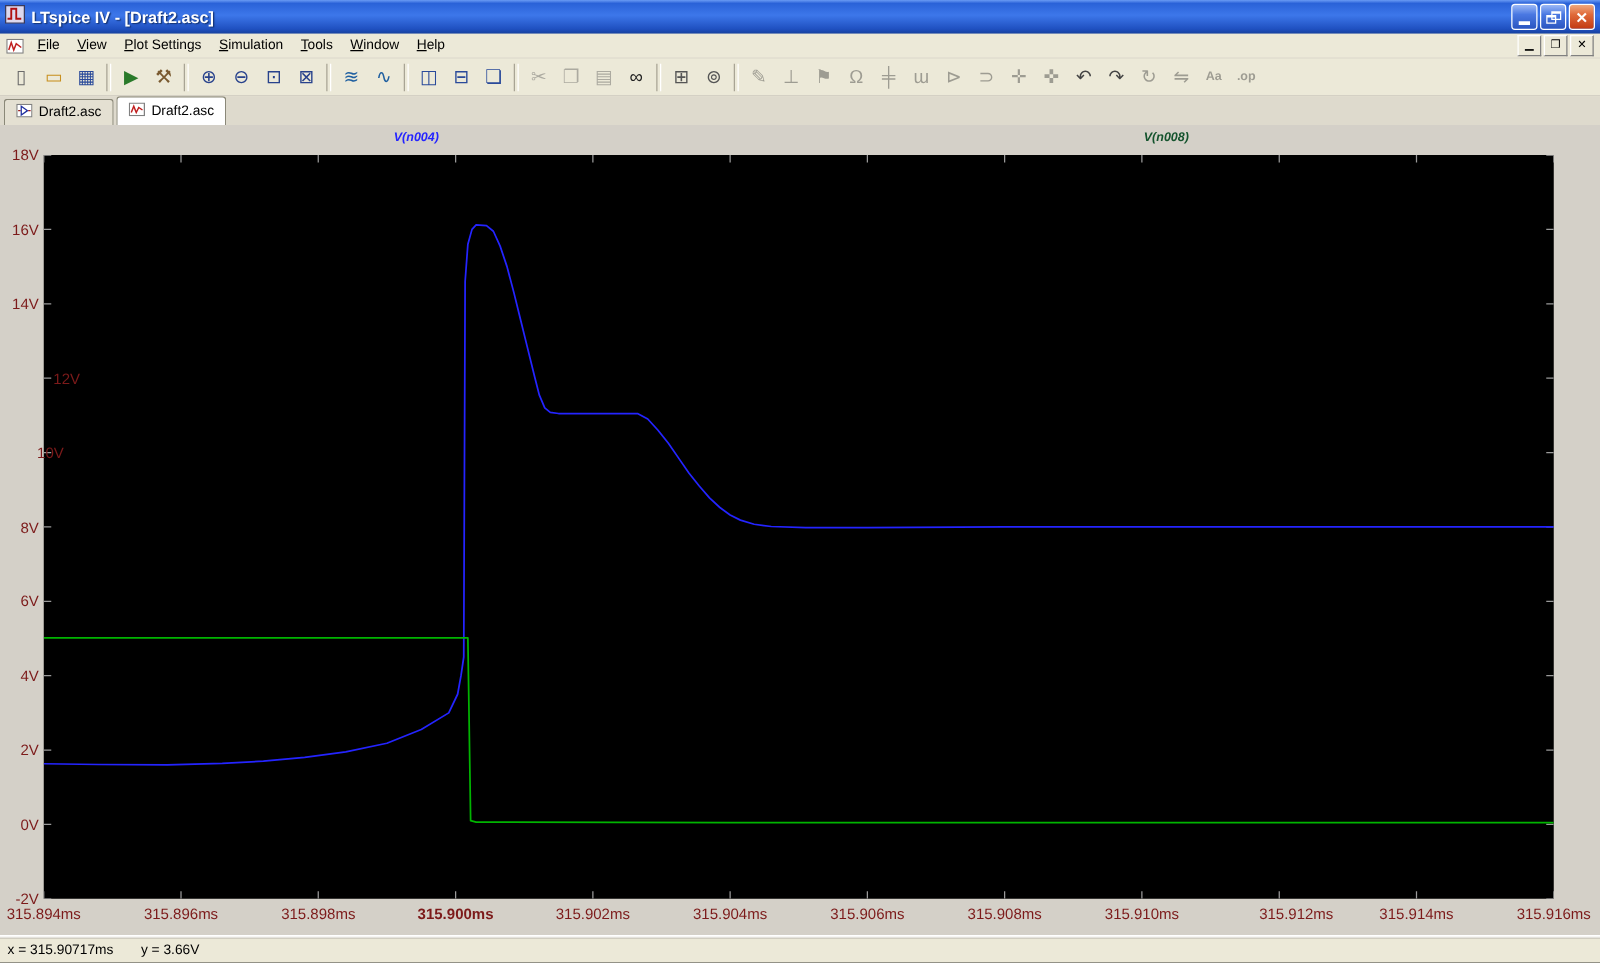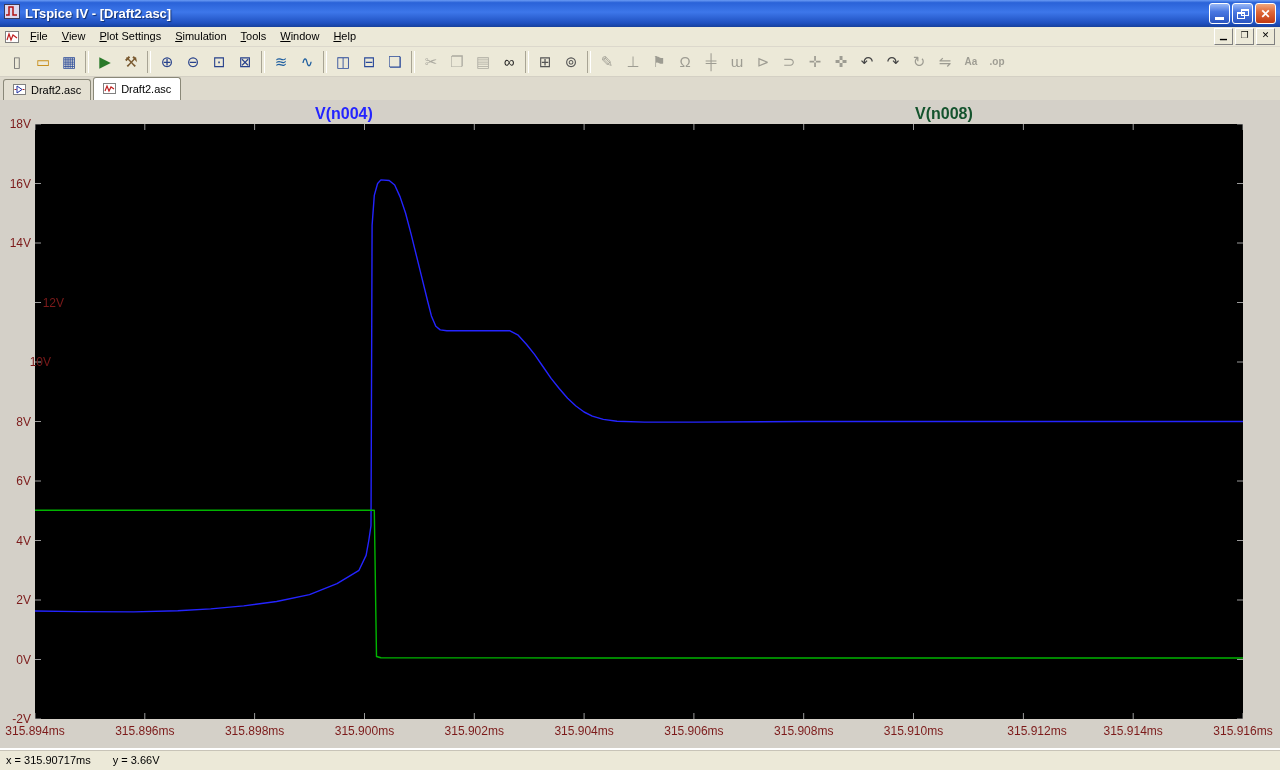--- a/index.html
+++ b/index.html
@@ -46,21 +46,21 @@
   .tabbar{height:23px;flex:0 0 23px;background:#dedac e;background:#dedacd;display:flex;align-items:flex-end;
     padding-left:3px;gap:2px;}
   .tab{height:20px;background:#e4e0d2;border:1px solid #8a8878;border-bottom:none;border-radius:3px 3px 0 0;
     display:flex;align-items:center;padding:0 9px;font-size:11px;gap:5px;color:#000;}
   .tab.active{background:#fff;height:22px;}
 
   
   .pane{height:648px;flex:0 0 648px;background:#d4d0c8;position:relative;overflow:hidden;}
   .plot{position:absolute;left:35px;top:24px;width:1208px;height:595px;background:#000;}
   .plot svg{position:absolute;left:0;top:0;width:100%;height:100%;display:block;}
-  .trace-label{position:absolute;top:5px;font-size:16px;font-weight:bold;letter-spacing:0;}
+  .trace-label{position:absolute;top:5px;font-size:10px;font-weight:bold;letter-spacing:0;font-style:italic;}
   .trace-label.blue{left:315px;color:#2424ff;}
   .trace-label.green{left:915px;color:#14532d;}
   .ylab{position:absolute;left:0;width:31px;text-align:right;font-size:12px;color:#7c1a1a;line-height:14px;}
   .xlab{position:absolute;top:624px;width:66px;text-align:center;font-size:12px;color:#7c1a1a;line-height:14px;}
 
   
   .statusbar{height:22px;flex:0 0 22px;background:#ece9d8;border-top:1px solid #fff;
     box-shadow:inset 0 1px 0 #fff, inset 0 2px 0 #c8c4b8;display:flex;align-items:center;
     font-size:11px;color:#000;padding-left:6px;gap:22px;box-sizing:border-box;}
 </style>
@@ -236,21 +236,21 @@
       <div class="ylab" style="top: 255px; margin-left: 20px;">10V</div>
       <div class="ylab" style="top: 314.5px;">8V</div>
       <div class="ylab" style="top: 374px;">6V</div>
       <div class="ylab" style="top: 433.5px;">4V</div>
       <div class="ylab" style="top: 493px;">2V</div>
       <div class="ylab" style="top: 552.5px;">0V</div>
       <div class="ylab" style="top: 612px;">-2V</div>
       <div class="xlab" style="left: 2px;">315.894ms</div>
       <div class="xlab" style="left: 111.818px;">315.896ms</div>
       <div class="xlab" style="left: 221.636px;">315.898ms</div>
-      <div class="xlab" style="left: 331.455px;">315.900ms</div>
+      <div class="xlab" style="left: 331.455px; font-weight: bold;">315.900ms</div>
       <div class="xlab" style="left: 441.273px; text-align: center;">315.902ms</div>
       <div class="xlab" style="left: 551.091px;">315.904ms</div>
       <div class="xlab" style="left: 660.909px;">315.906ms</div>
       <div class="xlab" style="left: 770.727px;">315.908ms</div>
       <div class="xlab" style="left: 880.545px;">315.910ms</div>
       <div class="xlab" style="left: 1004px;">315.912ms</div>
       <div class="xlab" style="left: 1100.18px;">315.914ms</div>
       <div class="xlab" style="left: 1210px;">315.916ms</div>
     </div>
 

